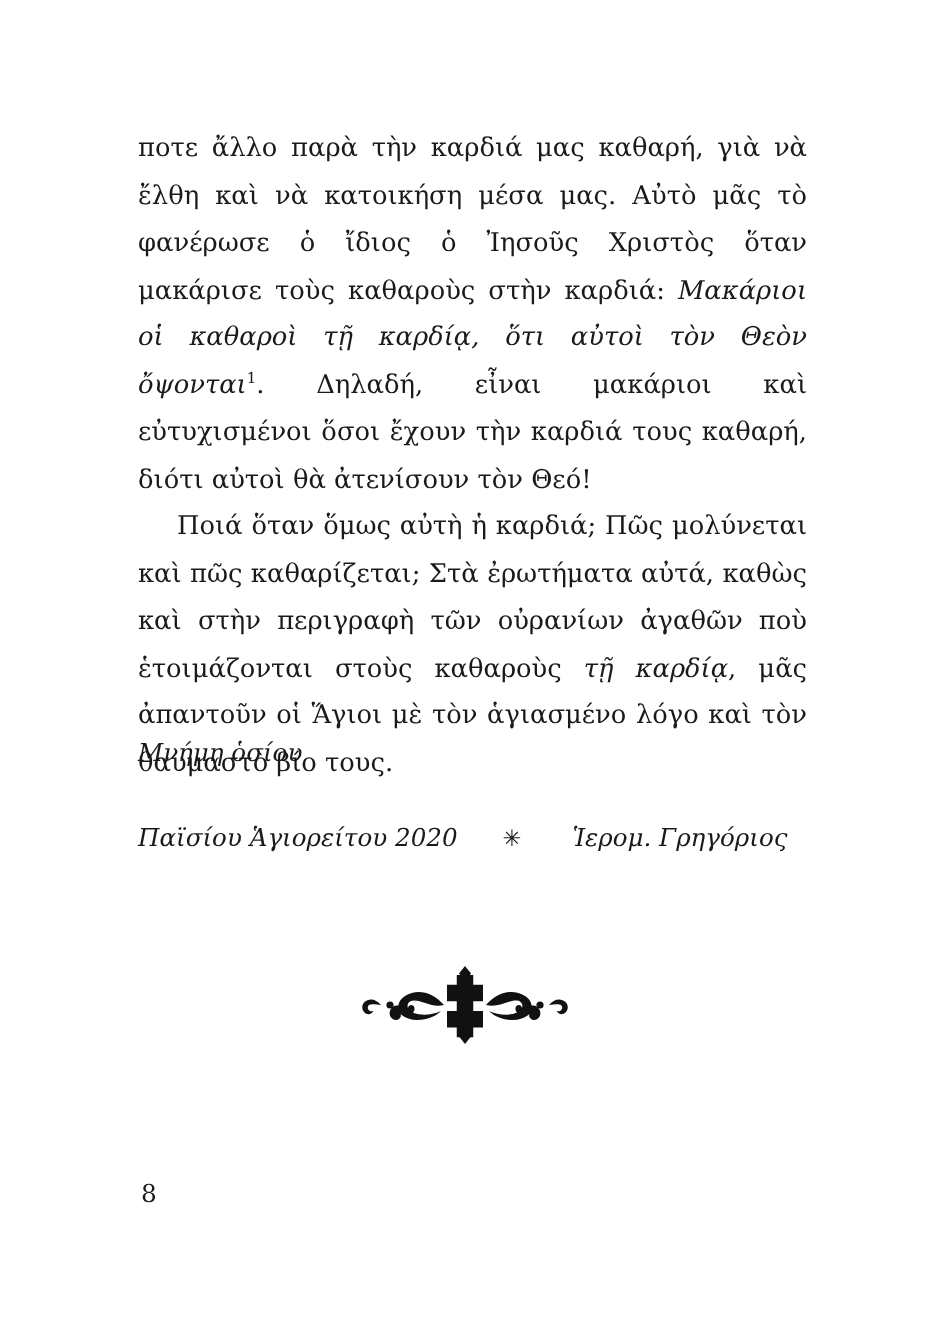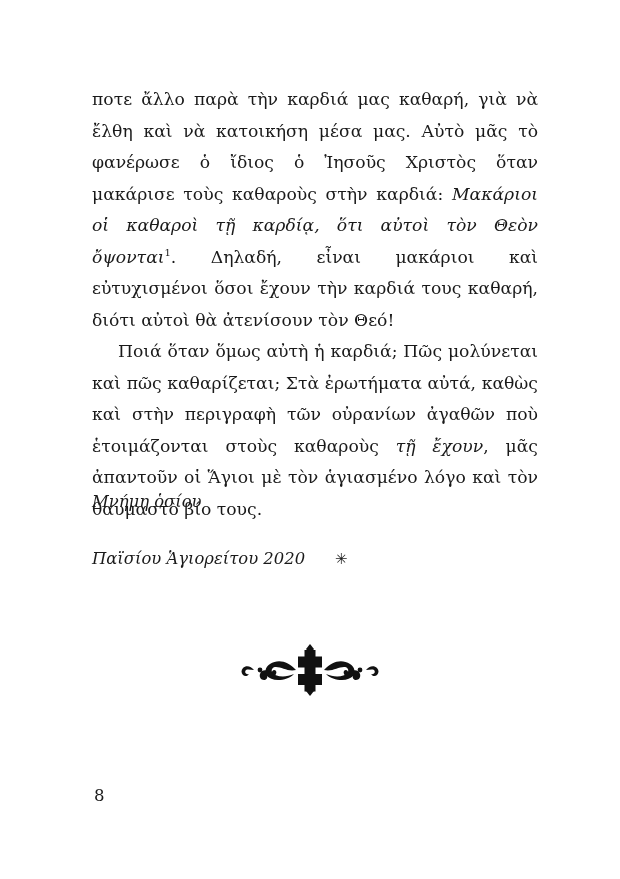--- a/index.html
+++ b/index.html
@@ -96,28 +96,29 @@
   }
 </style>
 </head>
 <body>
 
 <div class="page">
 
   <div class="text-block">
     <p class="para"><span>ποτε ἄλλο παρὰ τὴν καρδιά μας καθαρή, γιὰ νὰ ἔλθη καὶ νὰ κατοικήση μέσα μας. Αὐτὸ μᾶς τὸ φανέρωσε ὁ ἴδιος ὁ Ἰησοῦς Χριστὸς ὅταν μακάρισε τοὺς καθαροὺς στὴν καρδιά: </span><span class="italic">Μακάριοι οἱ καθαροὶ τῇ καρδίᾳ, ὅτι αὐτοὶ τὸν Θεὸν ὄψονται</span><sup class="fn">1</sup><span>. Δηλαδή, εἶναι μακάριοι καὶ εὐτυχισμένοι ὅσοι ἔχουν τὴν καρδιά τους καθαρή, διότι αὐτοὶ θὰ ἀτενίσουν τὸν Θεό!</span></p>
 
-    <p class="para"><span>Ποιά ὅταν ὅμως αὐτὴ ἡ καρδιά; Πῶς μολύνεται καὶ πῶς καθαρίζεται; Στὰ ἐρωτήματα αὐτά, καθὼς καὶ στὴν περιγραφὴ τῶν οὐρανίων ἀγαθῶν ποὺ ἑτοιμάζονται στοὺς καθαροὺς </span><span class="italic">τῇ ἔχουν</span><span>, μᾶς ἀπαντοῦν οἱ Ἅγιοι μὲ τὸν ἁγιασμένο λόγο καὶ τὸν θαυμαστὸ βίο τους.</span></p>
+    <p class="para"><span>Ποιά ὅταν ὅμως αὐτὴ ἡ καρδιά; Πῶς μολύνεται καὶ πῶς καθαρίζεται; Στὰ ἐρωτήματα αὐτά, καθὼς καὶ στὴν περιγραφὴ τῶν οὐρανίων ἀγαθῶν ποὺ ἑτοιμάζονται στοὺς καθαροὺς </span><span class="italic">τῇ καρδίᾳ</span><span>, μᾶς ἀπαντοῦν οἱ Ἅγιοι μὲ τὸν ἁγιασμένο λόγο καὶ τὸν θαυμαστὸ βίο τους.</span></p>
   </div>
 
   <div class="signature">
     <span class="sig-line1">Μνήμη ὁσίου</span>
     <span class="sig-line2">
       <span class="sig-left">Παϊσίου Ἁγιορείτου 2020</span>
       <span class="sig-star">✳</span>
+      <span class="sig-right">Ἱερομ. Γρηγόριος</span>
     </span>
   </div>
 
   <div class="ornament">
     <svg width="160" height="60" viewBox="0 0 160 60" xmlns="http://www.w3.org/2000/svg" aria-hidden="true">
       <g fill="#111111">
 
         <path d="M74.5 10 h11 v6.5 h6.5 v11 h-6.5 v6.5 h6.5 v11 h-6.5 v6.5 h-11 v-6.5 h-6.5 v-11 h6.5 v-6.5 h-6.5 v-11 h6.5 z"></path>
 
         <path d="M80 4 l4 5 -4 5 -4 -5 z"></path>

